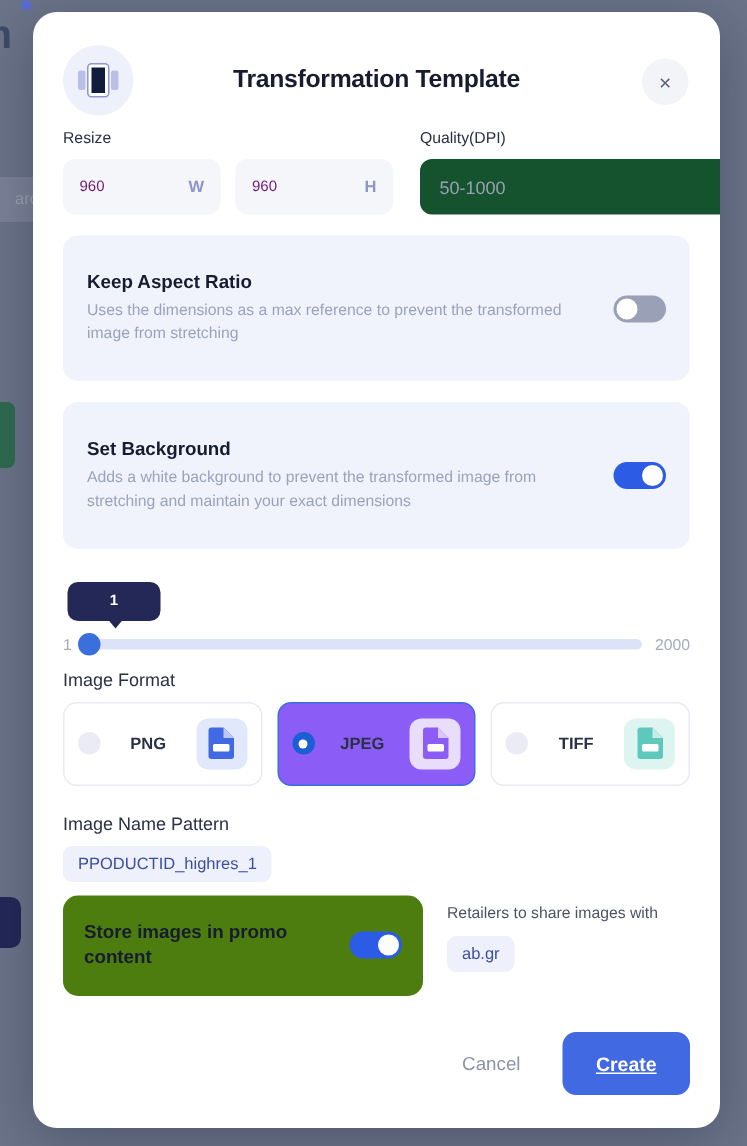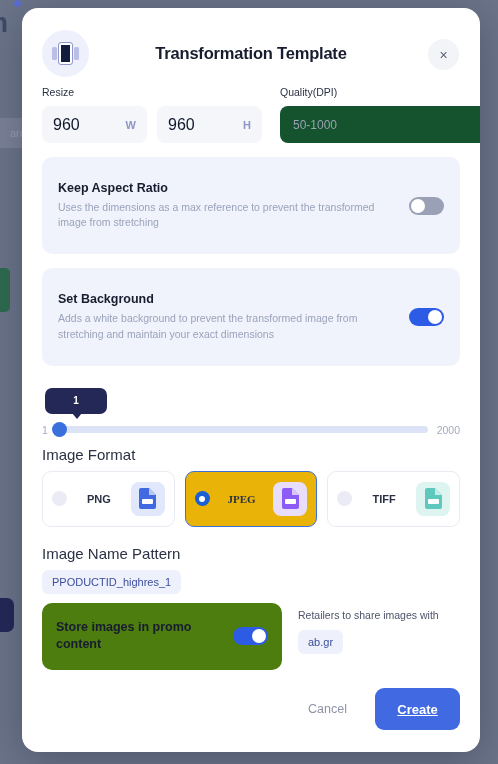--- a/index.html
+++ b/index.html
@@ -154,21 +154,21 @@
   .dim-input {
     width: 105px;
     height: 37px;
     background: #f5f6fa;
     border: none;
     border-radius: 8px;
     display: flex;
     align-items: center;
     padding: 0 11px;
   }
-  .dim-value { font-size: 16px; color: #0f172a; flex: 1; }
+  .dim-value { font-size: 10px; color: #701a75; flex: 1; }
   .dim-unit { font-size: 11px; color: #8d96c4; font-weight: 600; }
   .dpi-input {
     width: 208px;
     height: 37px;
     background: #14532d;
     border: none;
     border-radius: 8px;
     display: flex;
     align-items: center;
     padding: 0 13px;
@@ -277,21 +277,21 @@
     top: -4px;
     width: 15px;
     height: 15px;
     border-radius: 50%;
     background: #3b6fdc;
     cursor: pointer;
   }
 
   
   .section-label {
-    font-size: 15px;
+    font-size: 12px;
     color: #2b3144;
     margin-bottom: 8px;
   }
   .format-row {
     display: flex;
     gap: 10px;
   }
   .format-card {
     flex: 1;
     height: 56px;
@@ -299,22 +299,21 @@
     border-radius: 9px;
     background: #ffffff;
     display: flex;
     align-items: center;
     padding: 0 9px;
     gap: 7px;
     cursor: pointer;
   }
   .format-card.selected {
     border: 1.5px solid #3b6fdc;
-    background: #eab308;
-    font-family: Liberation Serif, serif;
+    background: #8b5cf6;
   }
   .radio {
     width: 15px; height: 15px;
     border-radius: 50%;
     background: #ebebf5;
     flex-shrink: 0;
     position: relative;
   }
   .radio.checked {
     background: #1a5fd6;

